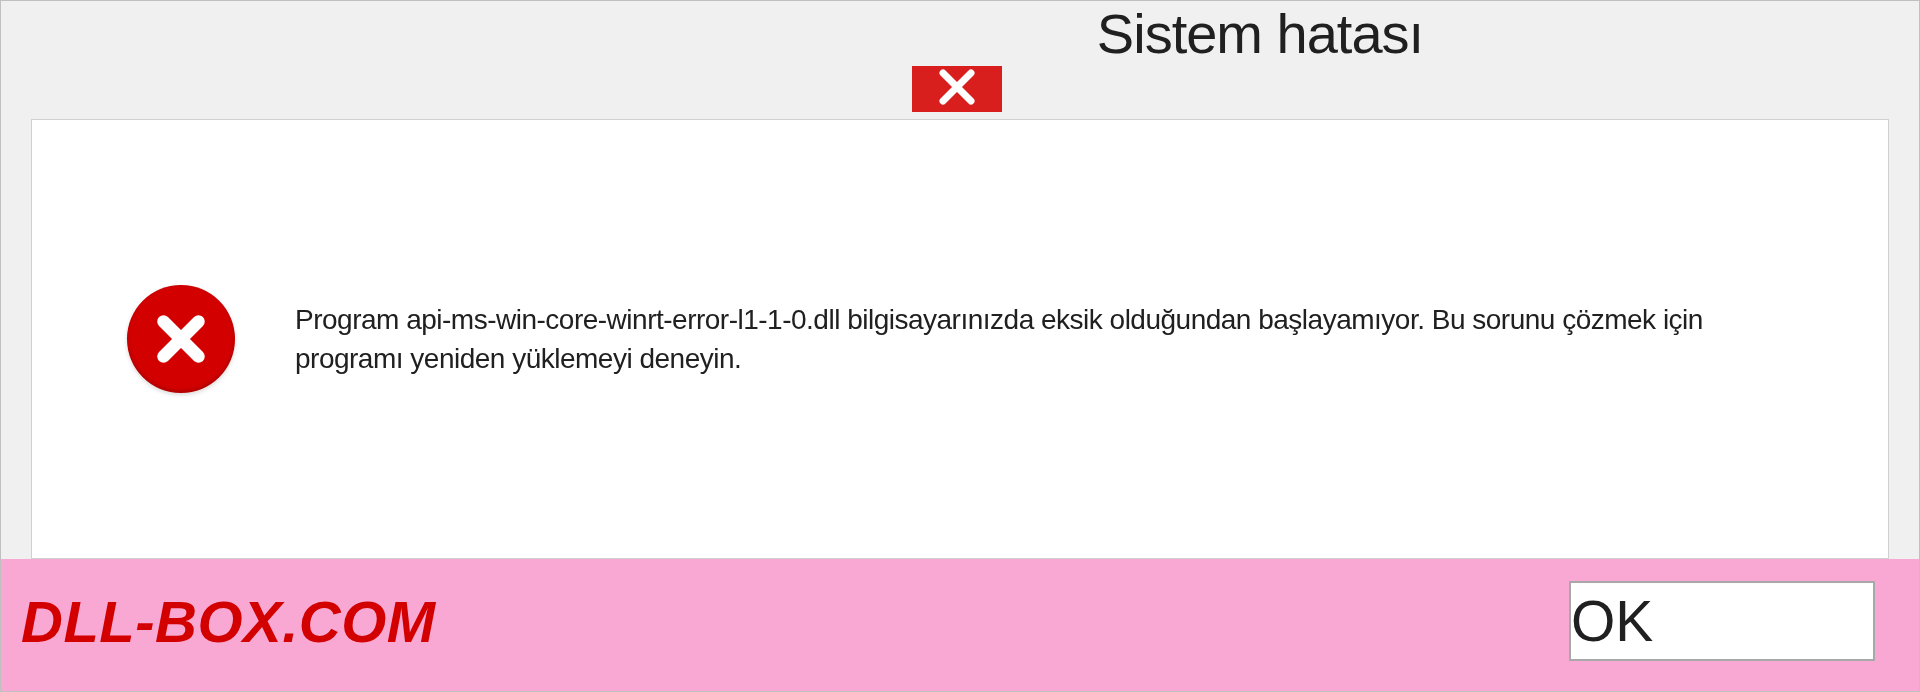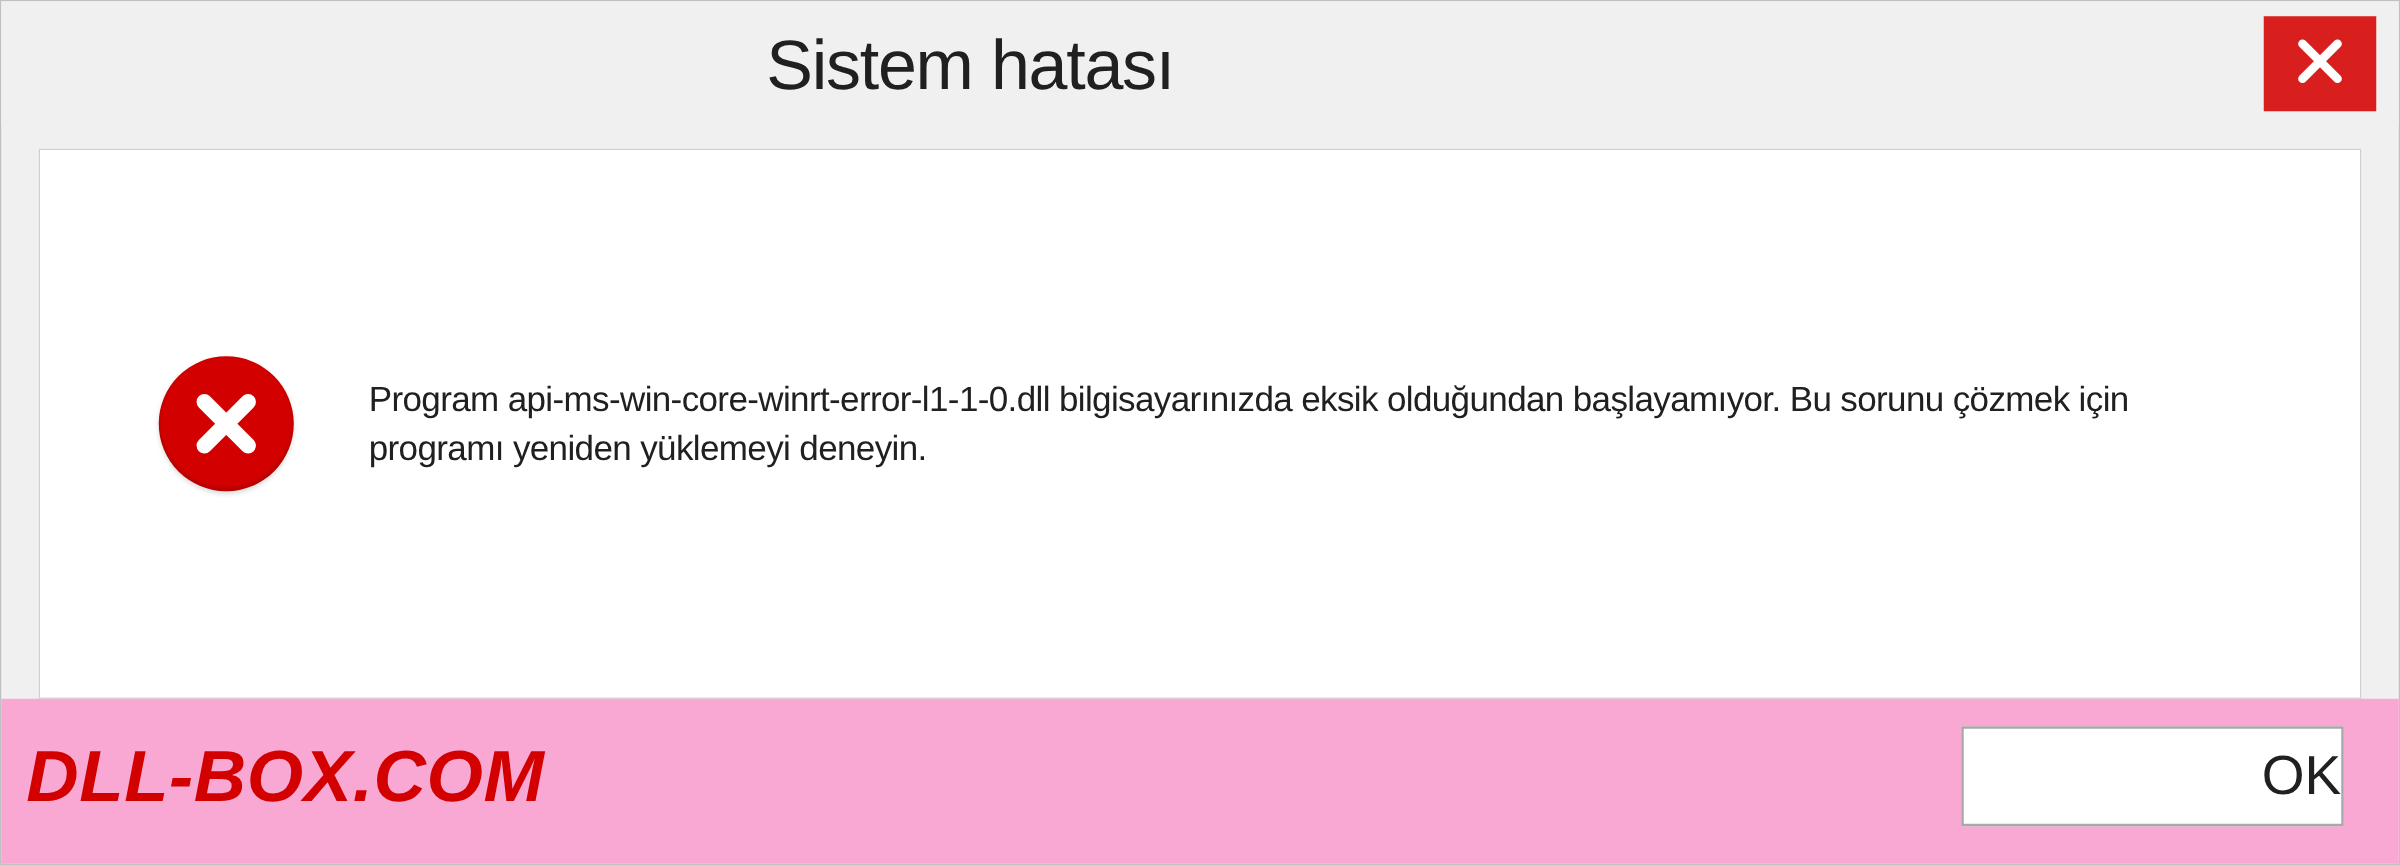--- a/index.html
+++ b/index.html
@@ -19,23 +19,24 @@
       height: 100%;
       background: #f0f0f0;
       border: 1px solid #c0c0c0;
       display: flex;
       flex-direction: column;
     }
     .title-bar {
       display: flex;
       align-items: center;
       justify-content: space-between;
-      padding: 12px;
+      padding: 0;
       height: 100px;
       background: #f0f0f0;
+      flex-direction: column;
     }
     .title-text {
       font-size: 56px;
       font-weight: 400;
       color: #202020;
       padding-left: 600px;
       letter-spacing: -1px;
     }
     .close-button {
       width: 90px;
@@ -97,26 +98,26 @@
       color: #d30000;
       font-style: italic;
       font-family: 'Segoe UI', Arial, sans-serif;
       letter-spacing: 0.5px;
     }
     .ok-button {
       width: 306px;
       height: 80px;
       background: #ffffff;
       border: 2px solid #a8a8a8;
-      font-size: 44px;
+      font-size: 57px;
       color: #202020;
       cursor: pointer;
       display: flex;
       align-items: center;
-      justify-content: flex-end;
+      justify-content: flex-start;
       font-family: inherit;
     }
   </style>
 </head>
 <body>
 
 <div class="dialog">
   <div class="title-bar">
     <div class="title-text">Sistem hatası</div>
     <div class="close-button">

